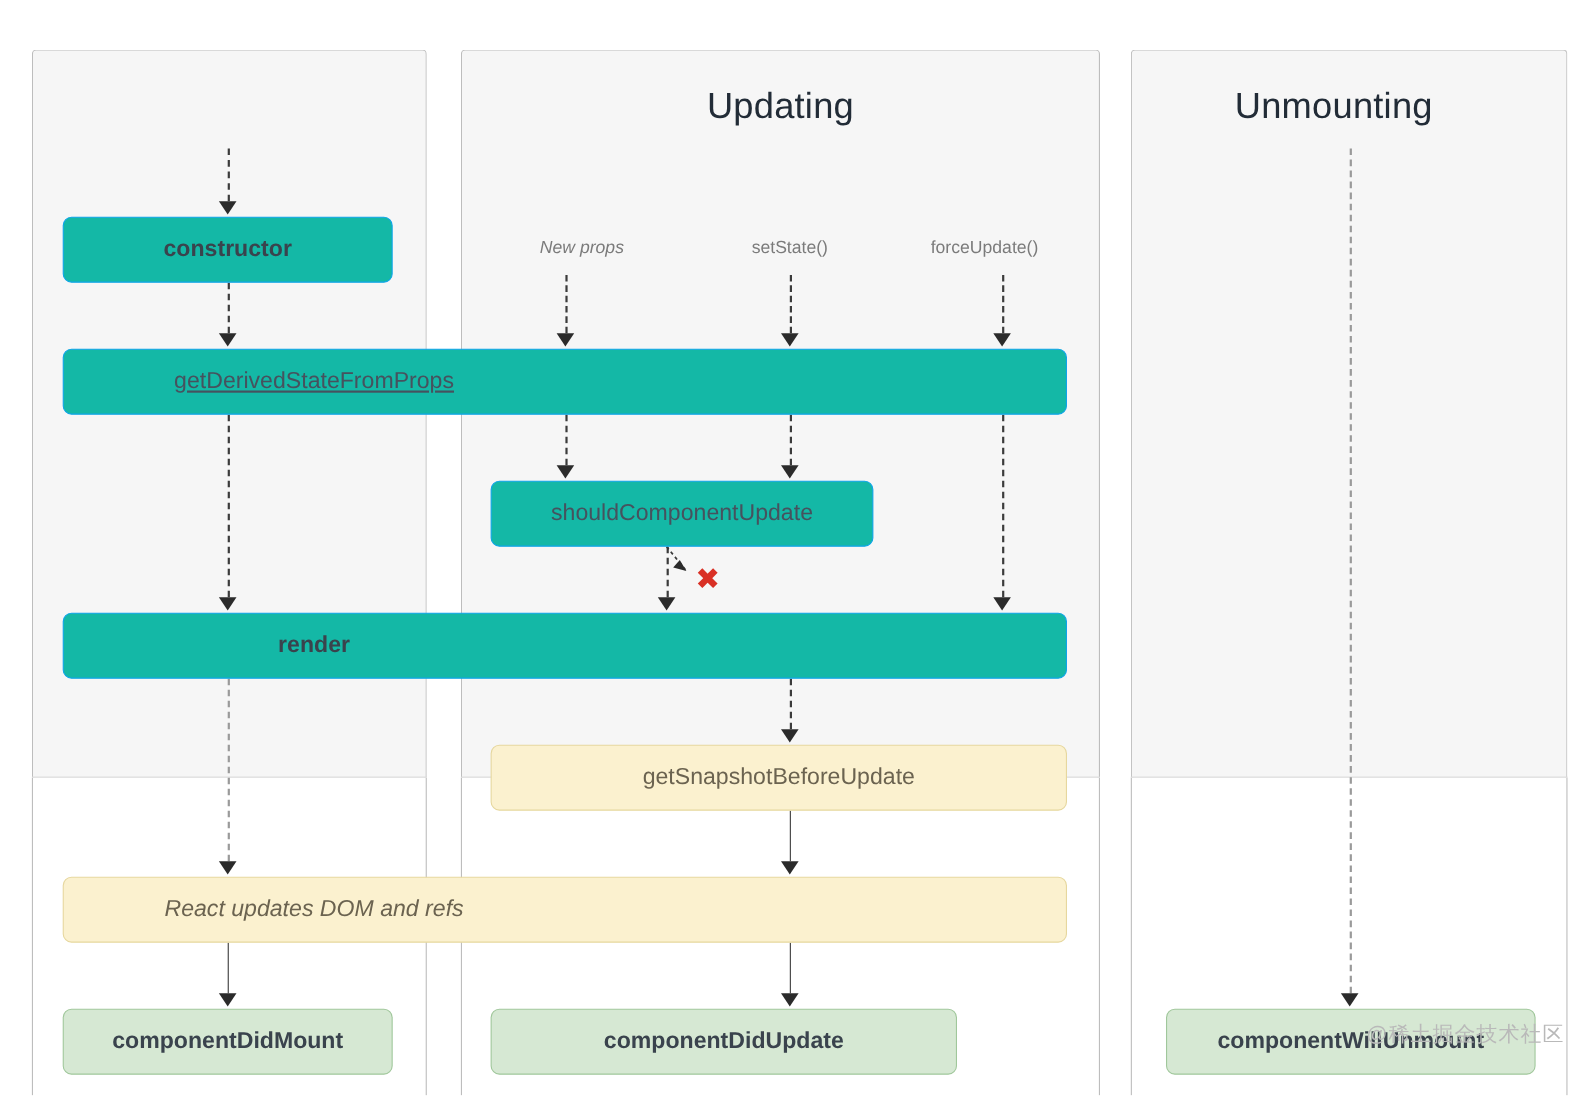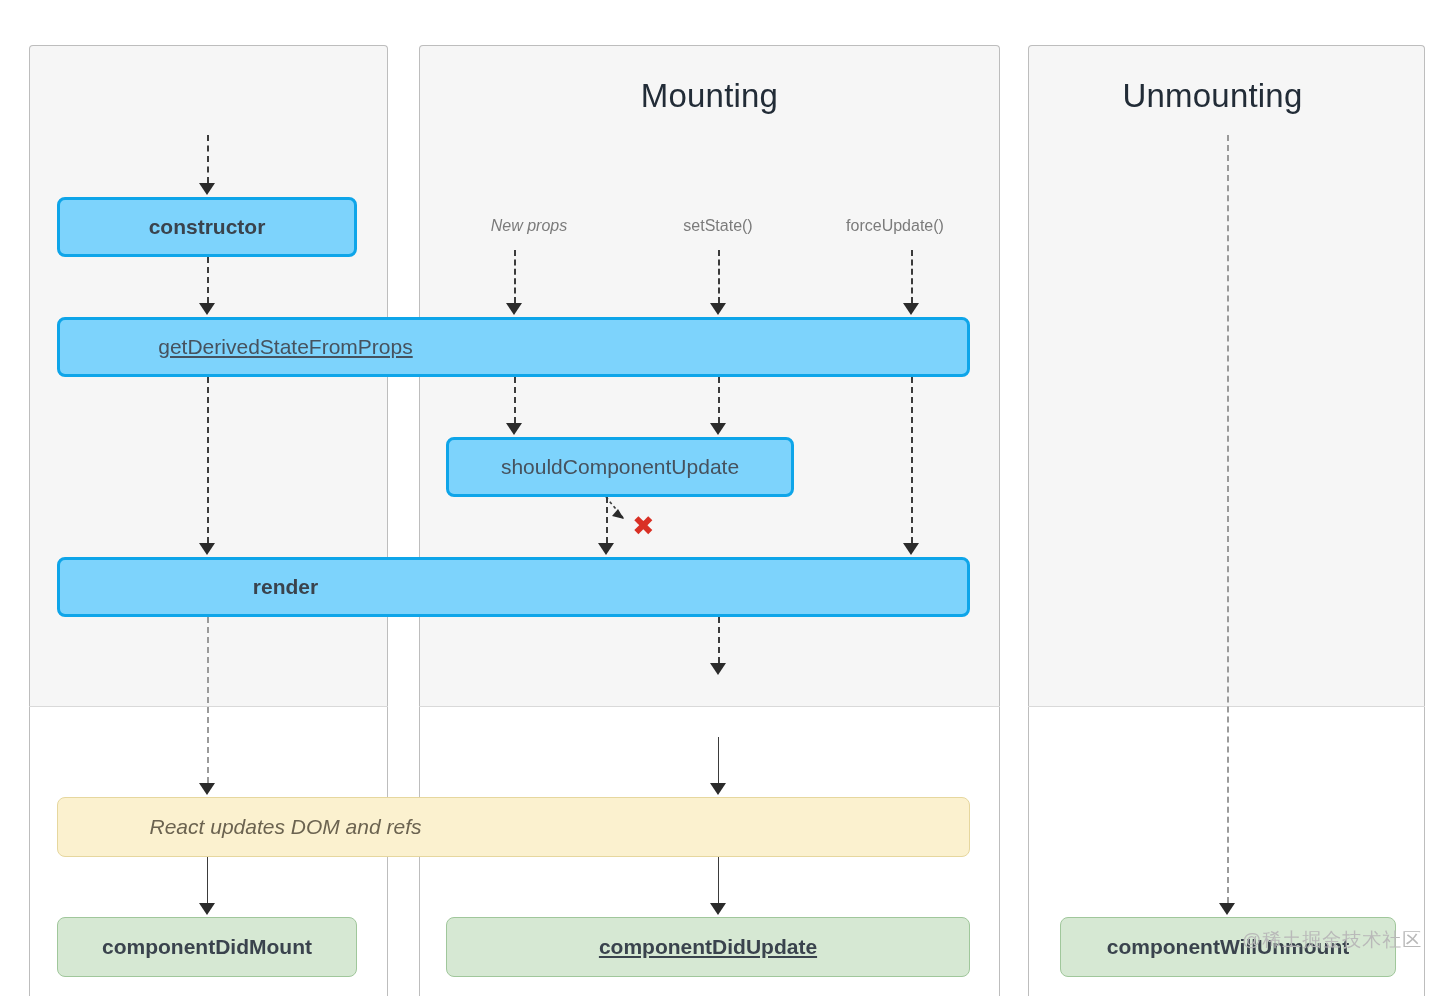--- a/index.html
+++ b/index.html
@@ -56,21 +56,21 @@
     position: absolute;
     box-sizing: border-box;
     border-radius: 8px;
     display: flex;
     align-items: center;
     justify-content: center;
     font-size: 21px;
     color: #46525e;
     white-space: nowrap;
   }
-  .node.blue   { background: #7dd3fc; border: 3px solid #0ea5e9; }
+  .node.blue   { background: #14b8a6; border: 1px solid #0ea5e9; }
   .node.yellow { background: #fbf1cf; border: 1px solid #e6d79e; color: #6b6350; }
   .node.green  { background: #d6e8d3; border: 1px solid #a0c79b; color: #2f3a2f; }
   .node.bold   { font-weight: bold; color: #3a434d; }
   .node.italic { font-style: italic; }
 
   
   .node .lbl {
     position: relative;
     display: block;
     text-align: center;
@@ -135,21 +135,21 @@
   <div class="phase-panel" style="left:1028px; top:45px; width:397px; height:662px;"></div>
 
   <div class="phase-tail" style="left:29px; top:707px; width:359px; height:289px;"></div>
   <div class="phase-tail" style="left:419px; top:707px; width:581px; height:289px;"></div>
   <div class="phase-tail" style="left:1028px; top:707px; width:397px; height:289px;"></div>
 
   <div class="phase-divider" style="left:29px; top:706px; width:359px;"></div>
   <div class="phase-divider" style="left:419px; top:706px; width:581px;"></div>
   <div class="phase-divider" style="left:1028px; top:706px; width:397px;"></div>
 
-  <div class="phase-title" style="left:419px; top:77px; width:581px;">Mounting</div>
+  <div class="phase-title" style="left:419px; top:77px; width:581px;">Updating</div>
   <div class="phase-title" style="left:1028px; top:77px; width:369px;">Unmounting</div>
 
   <div class="trigger italic" style="left:529px; top:217px;">New props</div>
   <div class="trigger" style="left:718px; top:217px;">setState()</div>
   <div class="trigger" style="left:895px; top:217px;">forceUpdate()</div>
 
   <div class="vline dashed" style="left:207px; top:135px; height:48px;"></div>
   <div class="arrowhead" style="left:207px; top:183px;"></div>
 
   <div class="vline dashed" style="left:207px; top:257px; height:46px;"></div>
@@ -211,30 +211,33 @@
   </div>
 
   <div class="node blue" style="left:446px; top:437px; width:348px; height:60px;">
     <span class="lbl">shouldComponentUpdate</span>
   </div>
 
   <div class="node blue bold" style="left:57px; top:557px; width:913px; height:60px;">
     <span class="lbl" style="left:-228px;">render</span>
   </div>
 
+  <div class="node yellow" style="left:446px; top:677px; width:524px; height:60px;">
+    <span class="lbl">getSnapshotBeforeUpdate</span>
+  </div>
 
   <div class="node yellow italic" style="left:57px; top:797px; width:913px; height:60px;">
     <span class="lbl" style="left:-228px;">React updates DOM and refs</span>
   </div>
 
   <div class="node green bold" style="left:57px; top:917px; width:300px; height:60px;">
     <span class="lbl">componentDidMount</span>
   </div>
 
-  <div class="node green bold" style="left:446px; top:917px; width:524px; height:60px;text-decoration:underline;">
+  <div class="node green bold" style="left:446px; top:917px; width:424px; height:60px;">
     <span class="lbl">componentDidUpdate</span>
   </div>
 
   <div class="node green bold" style="left:1060px; top:917px; width:336px; height:60px;">
     <span class="lbl">componentWillUnmount</span>
   </div>
 
   <div class="watermark" style="left:1242px; top:927px;">@稀土掘金技术社区</div>
 
 </div>

